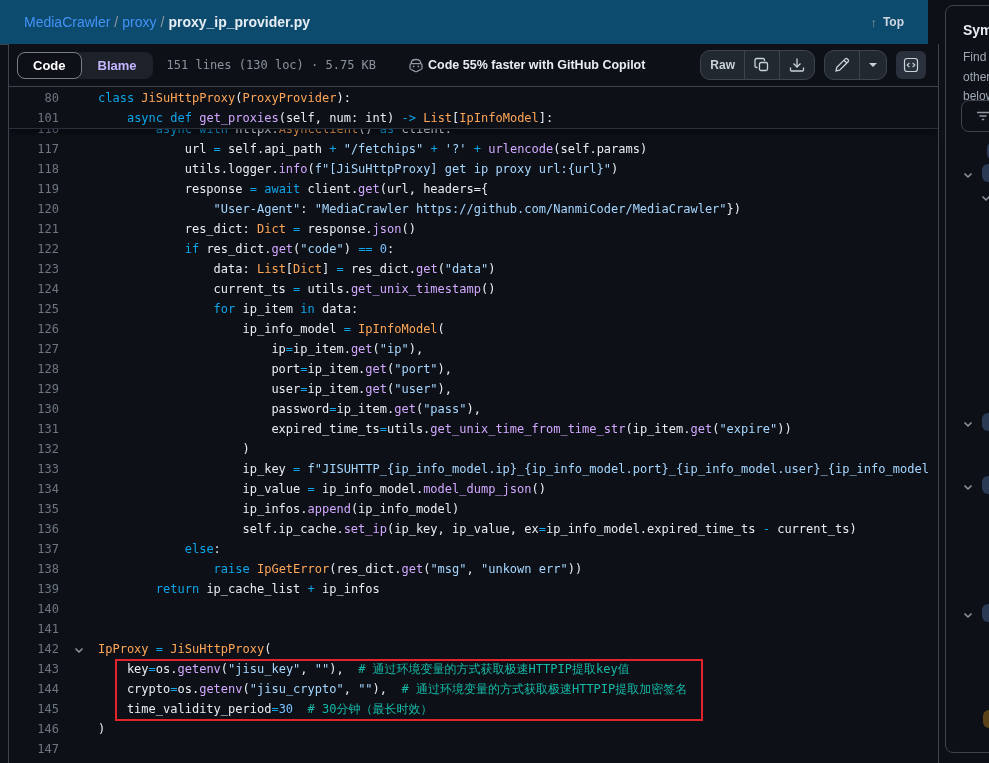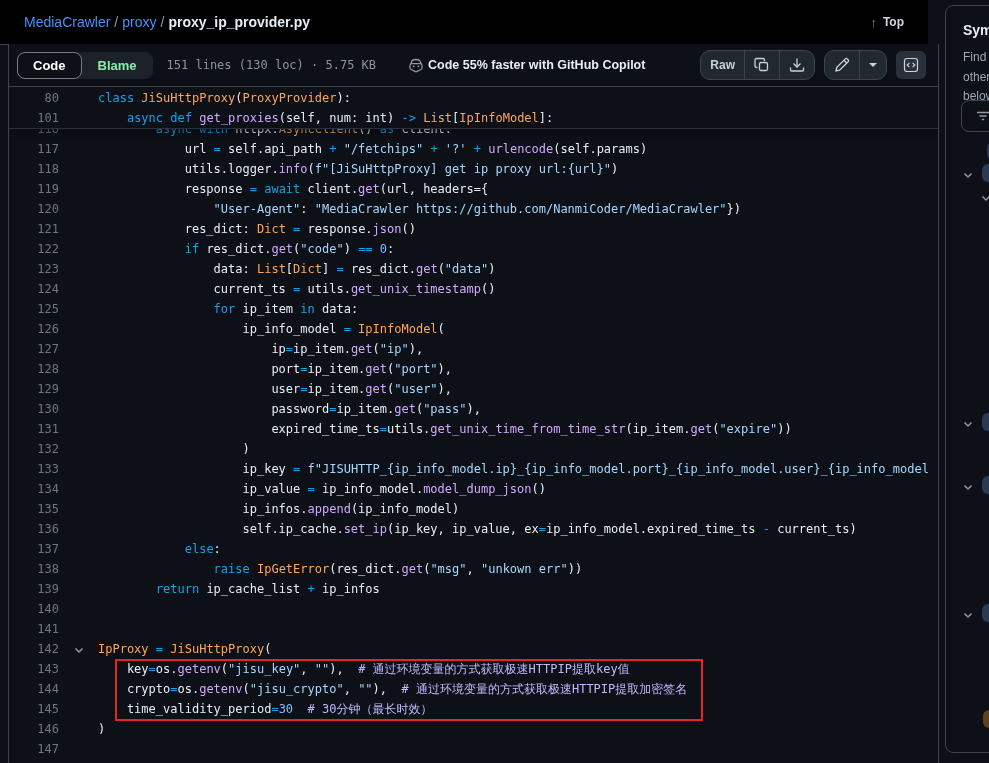--- a/index.html
+++ b/index.html
@@ -1,34 +1,34 @@
 <!DOCTYPE html>
 <html><head>
 <meta charset="utf-8">
 <style>
   html,body{margin:0;padding:0;background:#0d1117;}
   .screen{position:relative;width:989px;height:763px;overflow:hidden;background:#0d1117;
           font-family:"Liberation Sans","DejaVu Sans",sans-serif;color:#e6edf3;}
   
   .topbar{position:absolute;left:0;top:0;width:928px;height:44px;border-bottom:1px solid #3d444d;
-          display:flex;align-items:center;background:#000000;}
+          display:flex;align-items:center;background:#0c4a6e;}
   .crumbs{margin-left:24px;font-size:14px;}
   .crumb-link{color:#4493f8;text-decoration:none;font-weight:400;cursor:pointer;}
   .crumb-sep{color:#9198a1;padding:0 4px;}
   .crumb-file{color:#e6edf3;font-weight:700;}
   .top-btn{margin-left:auto;margin-right:18px;display:flex;align-items:center;gap:6px;
            color:#d1d7e0;font-size:12px;font-weight:700;cursor:pointer;background:none;border:none;}
   .top-arrow{font-size:13px;font-weight:400;color:#9198a1;}
   
   .panel{position:absolute;left:8px;top:44px;width:931px;height:719px;background:#0d1117;
          border-left:1px solid #3d444d;border-right:1px solid #3d444d;box-sizing:border-box;}
   .toolbar{height:43px;border-bottom:1px solid #3d444d;display:flex;align-items:center;padding-left:8px;box-sizing:border-box;}
   .seg{display:flex;background:#1c212a;border-radius:8px;}
   .seg-btn{font-size:13px;font-weight:600;padding:5px 15px;border-radius:8px;border:1px solid transparent;
-           background:none;color:#86efac;cursor:pointer;font-family:inherit;}
+           background:none;color:#c4b5fd;cursor:pointer;font-family:inherit;}
   .seg-btn.active{background:#0d1117;border-color:#767d86;color:#ffffff;}
   .meta{margin-left:14px;font-family:"DejaVu Sans Mono",monospace;font-size:12px;color:#8b949e;}
   .copilot{margin-left:32px;display:flex;align-items:center;gap:4px;font-size:12.5px;font-weight:700;color:#e6edf3;}
   .right-cluster{margin-left:auto;margin-right:12px;display:flex;align-items:center;gap:9px;}
   .btn-group{display:flex;border:1px solid #3d444d;border-radius:10px;background:#212830;overflow:hidden;}
   .bg-cell{display:flex;align-items:center;justify-content:center;height:28px;padding:0 9px;cursor:pointer;
            color:#c9d1d9;font-size:12px;font-weight:600;border:none;background:none;font-family:inherit;}
   .bg-cell + .bg-cell{border-left:1px solid #3d444d;}
   .icon16{width:16px;height:16px;display:block;}
   .caret{width:0;height:0;border-left:4px solid transparent;border-right:4px solid transparent;border-top:4px solid #c9d1d9;}
@@ -39,21 +39,21 @@
             font-size:12px;line-height:20px;}
   .lines{position:absolute;top:32px;left:0;right:0;z-index:1;}
   .sticky{position:absolute;top:0;left:0;right:0;height:42px;background:#0d1117;z-index:2;
           border-bottom:1px solid #2a313c;box-shadow:0 3px 6px rgba(1,4,9,0.55);padding-top:1px;box-sizing:border-box;}
   .crow{height:20px;display:flex;white-space:pre;overflow:hidden;}
   .ln{width:50px;flex:0 0 50px;text-align:right;color:#6e7681;cursor:pointer;}
   .chevslot{width:39px;flex:0 0 39px;position:relative;color:#9198a1;}
   .chevslot svg{position:absolute;left:14px;top:5px;cursor:pointer;}
   .src{color:#e6edf3;}
   .tk-k{color:#0ea5e9;} .tk-t{color:#ffa657;} .tk-f{color:#d2a8ff;}
-  .tk-s{color:#a5d6ff;} .tk-n{color:#79c0ff;} .tk-c{color:#c4b5fd;} .tk-d{color:#e6edf3;}
+  .tk-s{color:#a5d6ff;} .tk-n{color:#79c0ff;} .tk-c{color:#14b8a6;} .tk-d{color:#e6edf3;}
   .redbox{position:absolute;left:106px;top:572px;width:588px;height:62px;border:2.5px solid #e3242b;
           z-index:3;pointer-events:none;box-sizing:border-box;}
   
   .sidebar{position:absolute;left:945px;top:5px;width:90px;height:748px;box-sizing:border-box;
            border:1px solid #3d444d;border-radius:8px;background:#0d1117;overflow:hidden;}
   .sb-head{margin:16px 0 0 17px;font-size:14px;font-weight:700;color:#e6edf3;}
   .sb-desc{margin:10px 0 0 17px;font-size:12px;line-height:19.5px;color:#9ea7b3;}
   .sb-filter{position:absolute;left:15px;top:94px;width:58px;height:32px;border:1px solid #3d444d;
              border-radius:8px;background:none;display:flex;align-items:center;padding-left:13px;
              color:#9198a1;cursor:pointer;box-sizing:border-box;}

